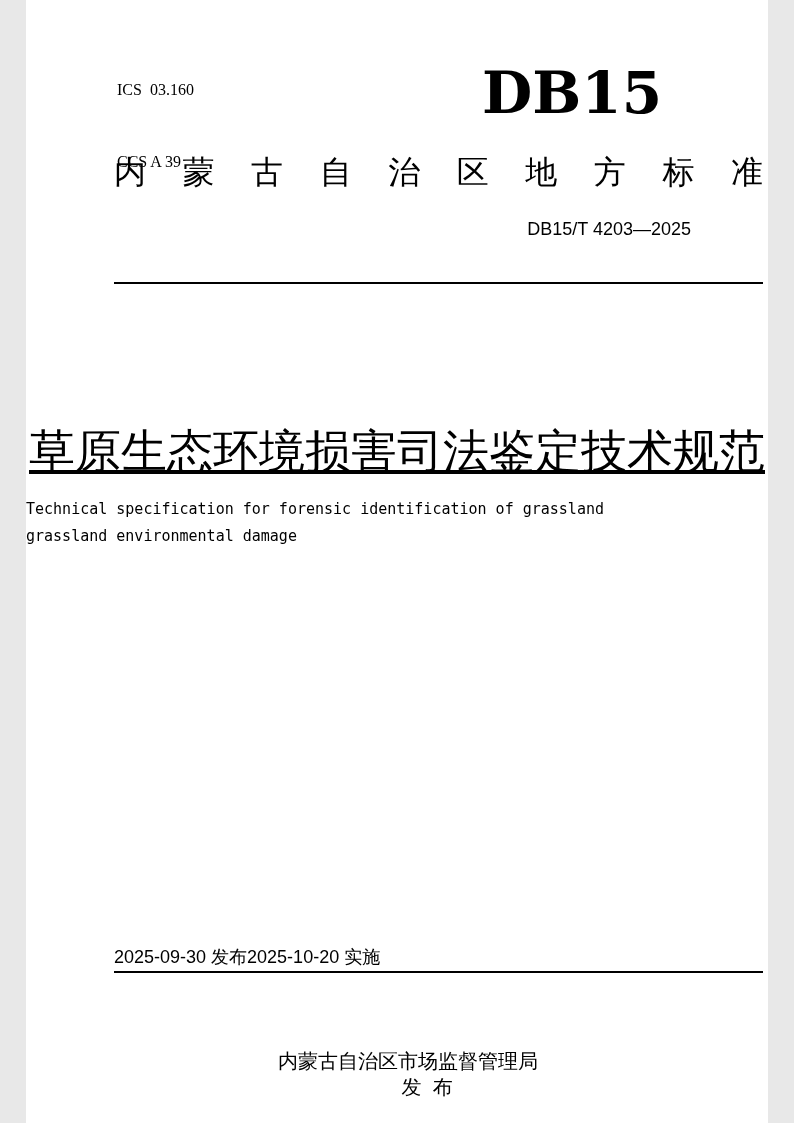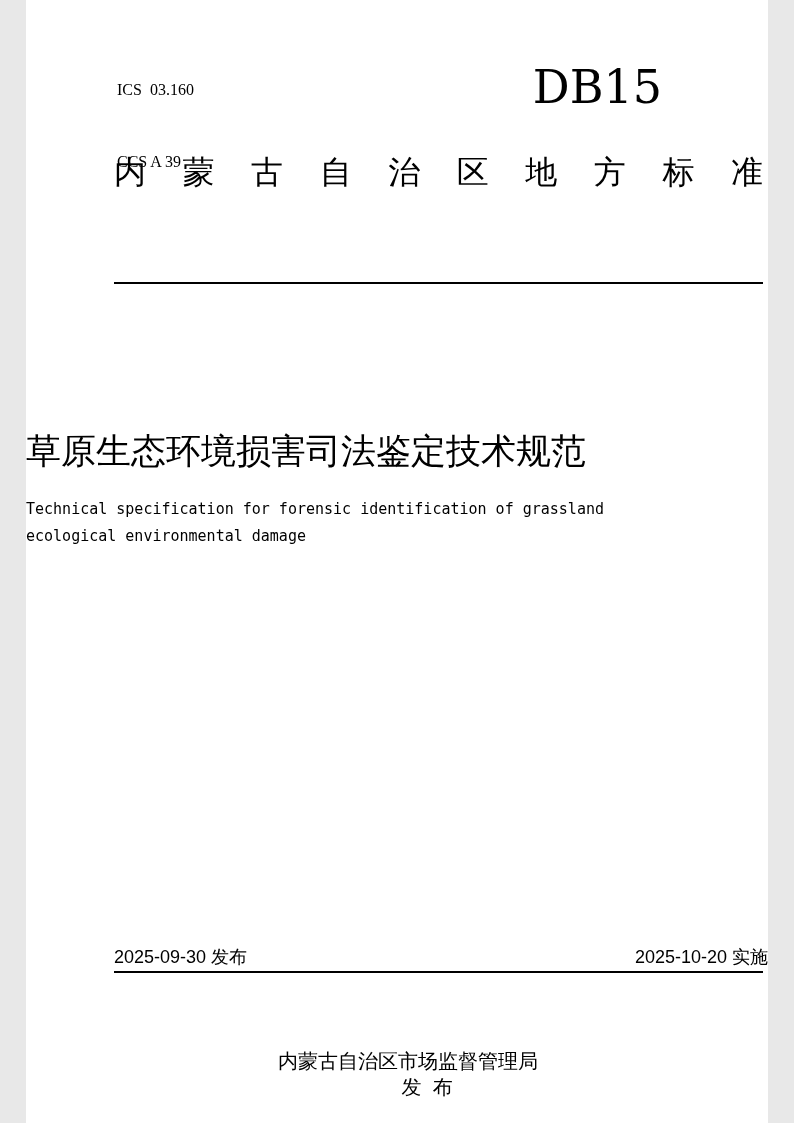--- a/index.html
+++ b/index.html
@@ -21,22 +21,22 @@
     font-family: "Liberation Serif", serif;
     font-size: 16px;
     line-height: 24px;
     white-space: pre;
   }
   .logo {
     position: absolute;
     top: 62px;
     right: 106px;
     font-family: "DejaVu Serif", serif;
-    font-weight: normal;
-    font-size: 46px;
+    font-weight: bold;
+    font-size: 58px;
     line-height: 1.1;
     letter-spacing: 0px;
   }
   .std-type {
     position: absolute;
     left: 88px;
     top: 152px;
     width: 649px;
     display: flex;
     justify-content: space-between;
@@ -59,43 +59,43 @@
     height: 2px;
     background: #000000;
   }
   .rule-top { top: 282px; }
   .rule-bottom { top: 971px; }
   .title-cn {
     position: absolute;
     left: 0;
     top: 430px;
     width: 100%;
-    text-align: left;
-    font-size: 35px;
+    text-align: center;
+    font-size: 46px;
     line-height: 42px;
     font-weight: 500;
     letter-spacing: 0px;
+    text-decoration: underline;
   }
   .title-en {
     position: absolute;
     left: 0;
     top: 496px;
     width: 100%;
     text-align: left;
     font-family: "DejaVu Sans Mono", "Liberation Mono", monospace;
     font-size: 15px;
     line-height: 27px;
   }
   .footer-dates {
     position: absolute;
     left: 88px;
     top: 946px;
     width: 654px;
     display: flex;
-    justify-content: space-between;
     font-size: 18px;
     line-height: 22px;
     white-space: pre;
   }
   .publisher {
     position: absolute;
     left: 0;
     top: 1022px;
     width: 100%;
     text-align: center;
@@ -123,28 +123,29 @@
       <span>古</span>
       <span>自</span>
       <span>治</span>
       <span>区</span>
       <span>地</span>
       <span>方</span>
       <span>标</span>
       <span>准</span>
     </div>
 
+  <div class="std-number">DB15/T 4203—2025</div>
 
   <div class="rule rule-top"></div>
 
   <div class="title-cn">草原生态环境损害司法鉴定技术规范</div>
 
   <div class="title-en">
     <div>Technical specification for forensic identification of grassland</div>
-    <div>ecological environmental damage</div>
+    <div>grassland environmental damage</div>
   </div>
 
   <div class="footer-dates">
     <span>2025-09-30 发布</span>
     <span>2025-10-20 实施</span>
   </div>
 
   <div class="rule rule-bottom"></div>
 
   <div class="publisher">

